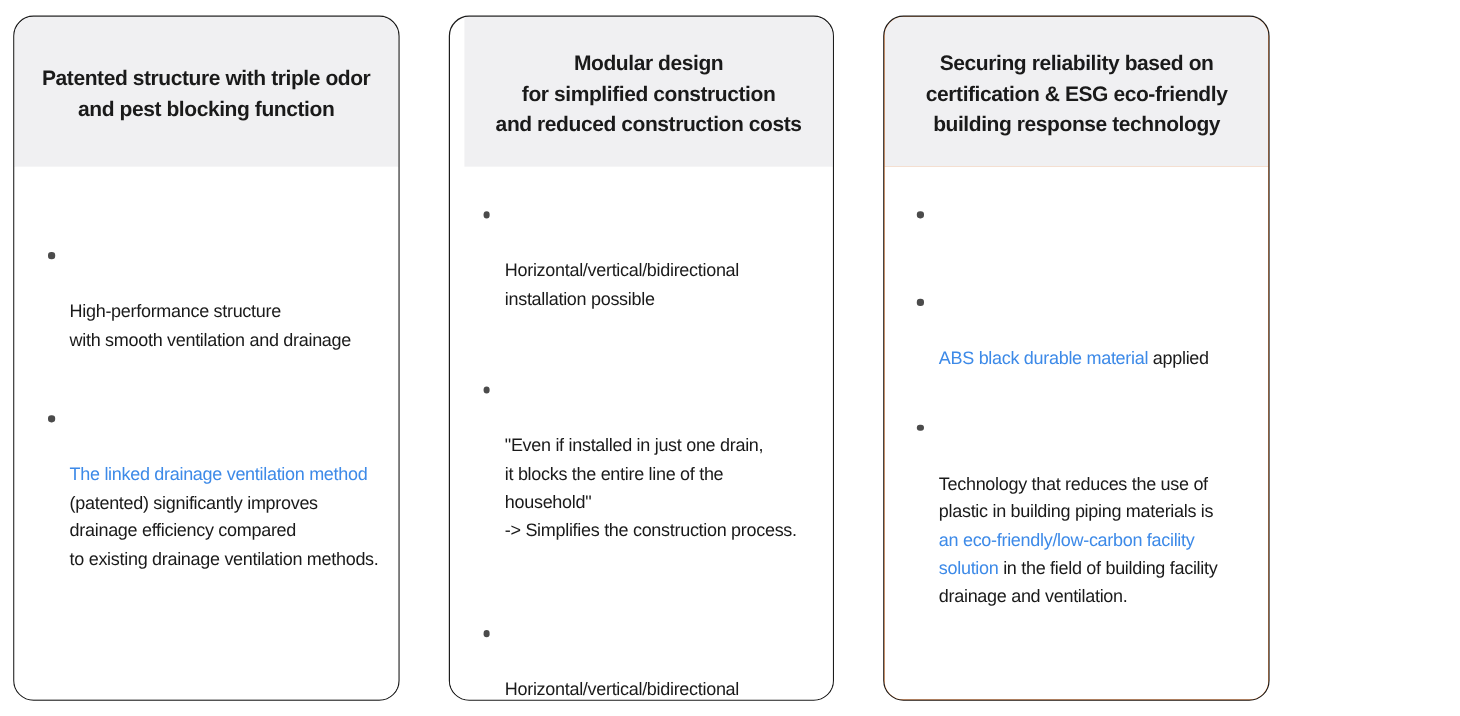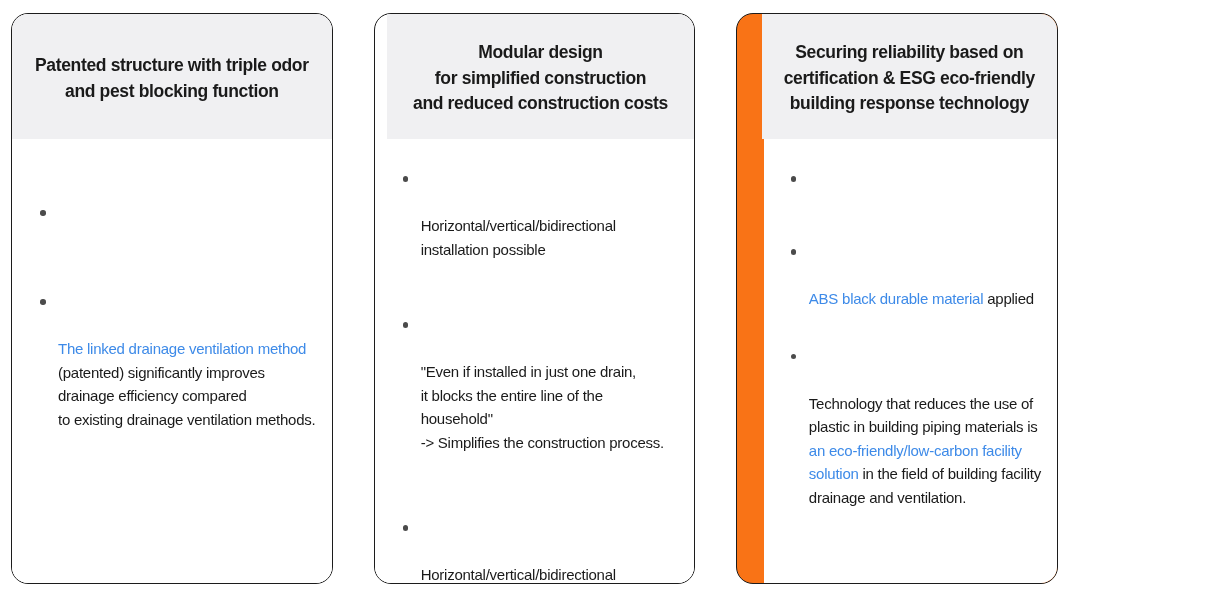--- a/index.html
+++ b/index.html
@@ -112,20 +112,22 @@
 
   <section class="card card-1" style="background: rgb(255, 255, 255); border-color: rgb(28, 28, 28);">
     <header class="card-header" style="background: rgb(240, 240, 242);">
       <h2 class="card-title" style="color: rgb(26, 26, 26);">Patented structure with triple odor
 and pest blocking function</h2>
     </header>
     <div class="card-body">
       <ul class="bullet-list">
         <li class="bullet-item" style="margin-top: 34px; color: rgb(26, 26, 26);">
           <span class="bullet-dot" style="background: rgb(75, 75, 75);"></span>
+          <span class="bullet-text"><span>High-performance structure
+with smooth ventilation and drainage</span></span>
         </li>
         <li class="bullet-item" style="margin-top: 42px; color: rgb(26, 26, 26);">
           <span class="bullet-dot" style="background: rgb(75, 75, 75);"></span>
           <span class="bullet-text"><span class="hl" style="color: rgb(61, 138, 232);">The linked drainage ventilation method</span><span>
 (patented) significantly improves
 drainage efficiency compared
 to existing drainage ventilation methods.</span></span>
         </li>
       </ul>
     </div>
@@ -152,21 +154,21 @@
         </li>
         <li class="bullet-item" style="margin-top: 62px; color: rgb(26, 26, 26);">
           <span class="bullet-dot" style="background: rgb(75, 75, 75);"></span>
           <span class="bullet-text"><span>Horizontal/vertical/bidirectional
 installation possible</span></span>
         </li>
       </ul>
     </div>
   </section>
 
-  <section class="card card-3" style="background: #f97316; border-color: rgb(28, 28, 28); align-items: flex-end;">
+  <section class="card card-3" style="background: #f97316; border-color: rgb(28, 28, 28);">
     <header class="card-header" style="background: rgb(240, 240, 242);">
       <h2 class="card-title" style="color: rgb(26, 26, 26);">Securing reliability based on
 certification &amp; ESG eco-friendly
 building response technology</h2>
     </header>
     <div class="card-body">
       <ul class="bullet-list">
         <li class="bullet-item" style="color: rgb(26, 26, 26);">
           <span class="bullet-dot" style="background: rgb(75, 75, 75);"></span>
         </li>

